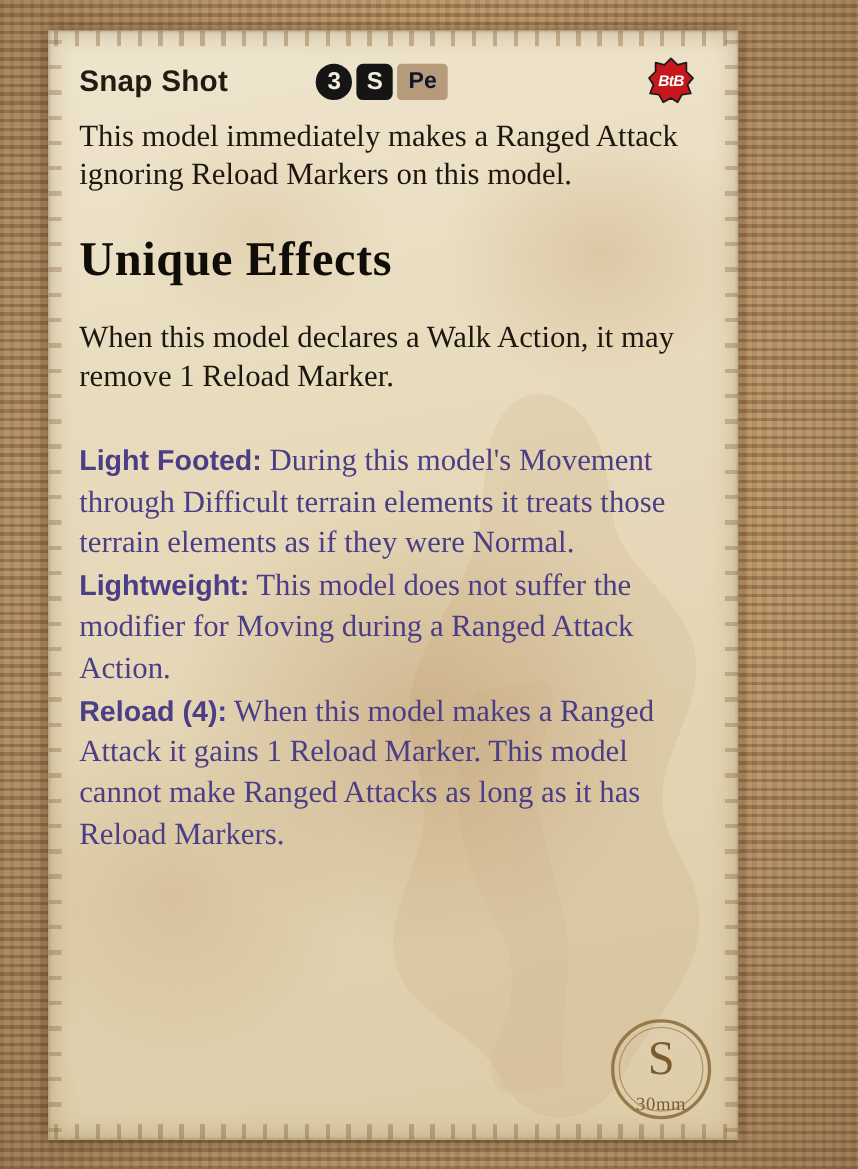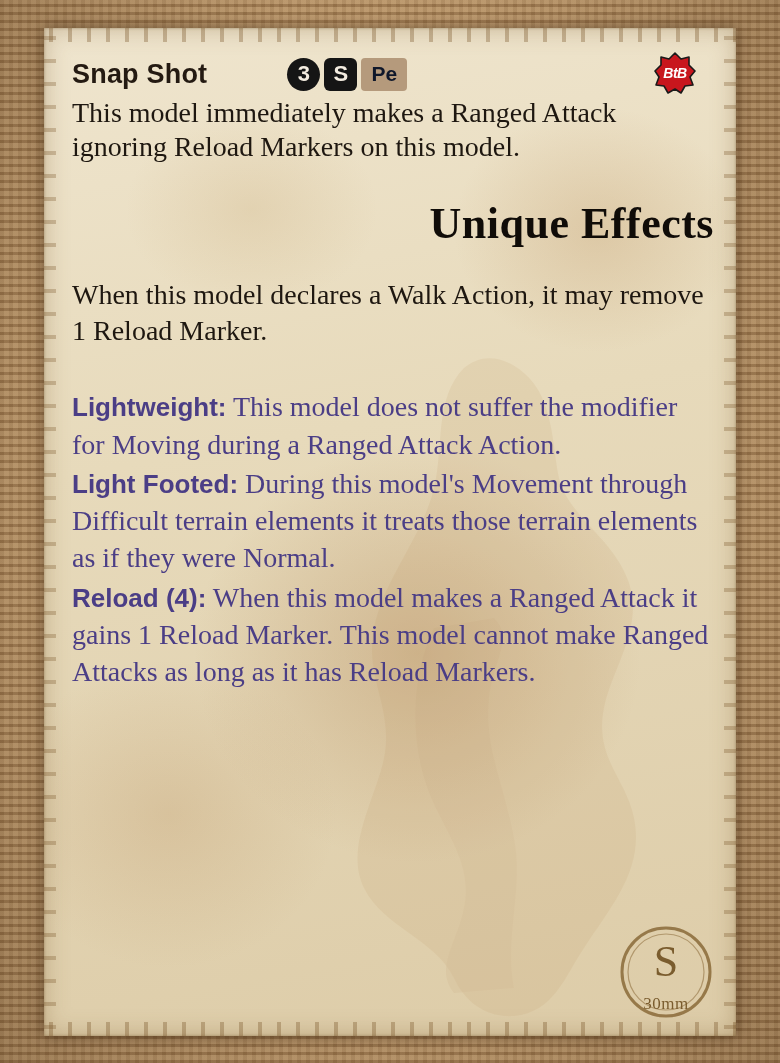--- a/index.html
+++ b/index.html
@@ -29,21 +29,21 @@
     position: absolute;
     inset: 0;
     background: radial-gradient(ellipse at 50% 45%, rgba(0,0,0,0) 45%, rgba(40,20,0,0.25) 100%);
   }
 
   
   #card {
     position: absolute;
     left: 44px;
     top: 28px;
-    width: 692px;
+    width: 627px;
     height: 1008px;
     background-color: #e8dcc0;
     background-image:
       radial-gradient(ellipse 320px 300px at 54% 62%, rgba(176,134,86,0.38) 0%, rgba(176,134,86,0.0) 70%),
       radial-gradient(ellipse 200px 170px at 80% 20%, rgba(190,150,100,0.30) 0%, rgba(190,150,100,0) 72%),
       radial-gradient(ellipse 240px 220px at 18% 78%, rgba(186,146,98,0.26) 0%, rgba(186,146,98,0) 70%),
       radial-gradient(ellipse 180px 140px at 30% 18%, rgba(200,170,120,0.25) 0%, rgba(200,170,120,0) 70%),
       linear-gradient(170deg, #efe5ce 0%, #e7dabb 40%, #ddcca8 100%);
     box-shadow: 0 0 14px rgba(40,20,0,0.55);
     overflow: hidden;
@@ -165,26 +165,26 @@
     font-size: 14px;
     color: #ffffff;
     letter-spacing: -0.5px;
     font-style: italic;
   }
 
   .skill-text {
     font-size: 28px;
     line-height: 1.22;
     color: #1e1710;
-    margin-top: 2px;
+    margin-top: 14px;
   }
 
   
   .section-title {
-    text-align: right;
+    text-align: left;
     font-family: "Liberation Serif", serif;
     font-weight: bold;
     font-style: normal;
     font-size: 44px;
     color: #100c08;
     margin: 34px 0 14px 0;
     letter-spacing: 0.5px;
   }
 
   .body-text {
@@ -286,25 +286,25 @@
 
     <div class="skill-text">This model immediately makes a Ranged Attack ignoring Reload Markers on this model.</div>
 
     <div class="section-title">Unique Effects</div>
 
     <div class="body-text">When this model declares a Walk Action, it may remove 1 Reload Marker.</div>
 
     <div class="rules-block">
 
       <div class="rule">
+        <span class="rule-name">Light Footed:</span><span class="rule-body"> During this model's Movement through Difficult terrain elements it treats those terrain elements as if they were Normal.</span>
+      </div>
+
+      <div class="rule">
         <span class="rule-name">Lightweight:</span><span class="rule-body"> This model does not suffer the modifier for Moving during a Ranged Attack Action.</span>
-      </div>
-
-      <div class="rule">
-        <span class="rule-name">Light Footed:</span><span class="rule-body"> During this model's Movement through Difficult terrain elements it treats those terrain elements as if they were Normal.</span>
       </div>
 
       <div class="rule">
         <span class="rule-name">Reload (4):</span><span class="rule-body"> When this model makes a Ranged Attack it gains 1 Reload Marker. This model cannot make Ranged Attacks as long as it has Reload Markers.</span>
       </div>
 
     </div>
   </div>
 
   <div id="base-stamp">

